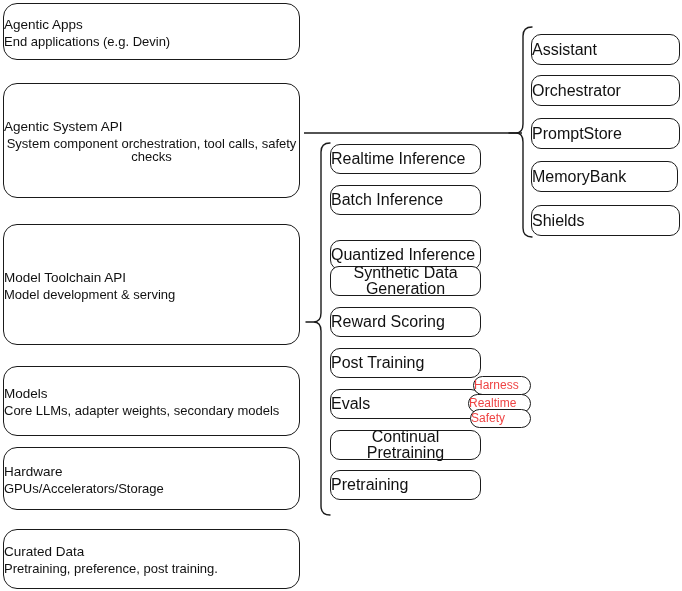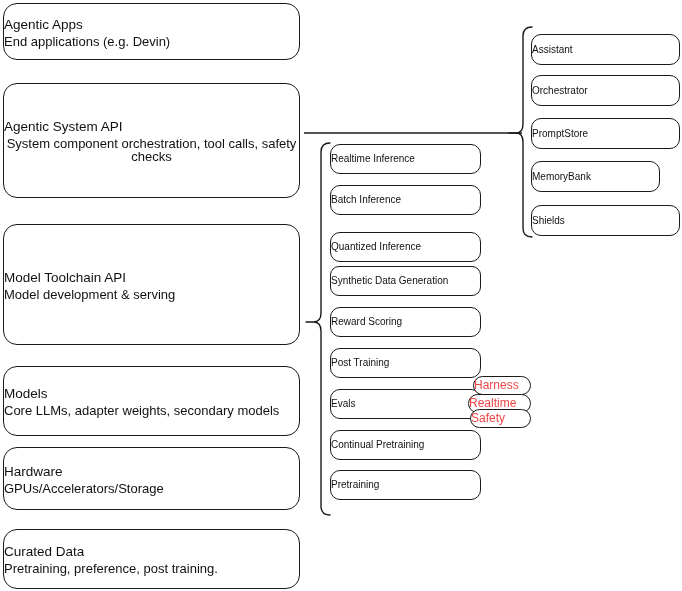--- a/index.html
+++ b/index.html
@@ -41,21 +41,21 @@
     color: #111111;
   }
   .layer .subtitle {
     font-size: 13px;
     line-height: 13px;
     color: #111111;
     margin-top: 2px;
   }
   .chip {
     border-radius: 10px;
-    font-size: 10px;
+    font-size: 16px;
     line-height: 16px;
     color: #111111;
   }
   .pill {
     border-radius: 999px;
     font-size: 12px;
     line-height: 15px;
     color: #ef4444;
     z-index: 5;
   }
@@ -116,21 +116,21 @@
         <div class="subtitle">Pretraining, preference, post training.</div>
       </div>
     </div>
   <div id="toolchain-items">
       <div class="node chip" style="left: 330px; top: 144px; width: 151px; height: 30px;">
         <span>Realtime Inference</span>
       </div>
       <div class="node chip" style="left: 330px; top: 185px; width: 151px; height: 30px;">
         <span>Batch Inference</span>
       </div>
-      <div class="node chip" style="left: 330px; top: 232px; width: 151px; height: 30px;">
+      <div class="node chip" style="left: 330px; top: 240px; width: 151px; height: 30px;">
         <span>Quantized Inference</span>
       </div>
       <div class="node chip" style="left: 330px; top: 266px; width: 151px; height: 30px; border-radius: 9px;">
         <span>Synthetic Data Generation</span>
       </div>
       <div class="node chip" style="left: 330px; top: 307px; width: 151px; height: 30px;">
         <span>Reward Scoring</span>
       </div>
       <div class="node chip" style="left: 330px; top: 348px; width: 151px; height: 30px;">
         <span>Post Training</span>
@@ -148,21 +148,21 @@
   <div id="system-components">
       <div class="node chip" style="left: 531px; top: 34px; width: 149px; height: 31px;">
         <span>Assistant</span>
       </div>
       <div class="node chip" style="left: 531px; top: 75px; width: 149px; height: 31px;">
         <span>Orchestrator</span>
       </div>
       <div class="node chip" style="left: 531px; top: 118px; width: 149px; height: 31px;">
         <span>PromptStore</span>
       </div>
-      <div class="node chip" style="left: 531px; top: 161px; width: 129px; height: 31px;">
+      <div class="node chip" style="left: 531px; top: 161px; width: 147px; height: 31px;">
         <span>MemoryBank</span>
       </div>
       <div class="node chip" style="left: 531px; top: 205px; width: 149px; height: 31px;">
         <span>Shields</span>
       </div>
     </div>
   <div id="evals-tags">
       <div class="node pill" style="left: 473px; top: 376px; width: 58px; height: 19px;">
         <span>Harness</span>
       </div>

